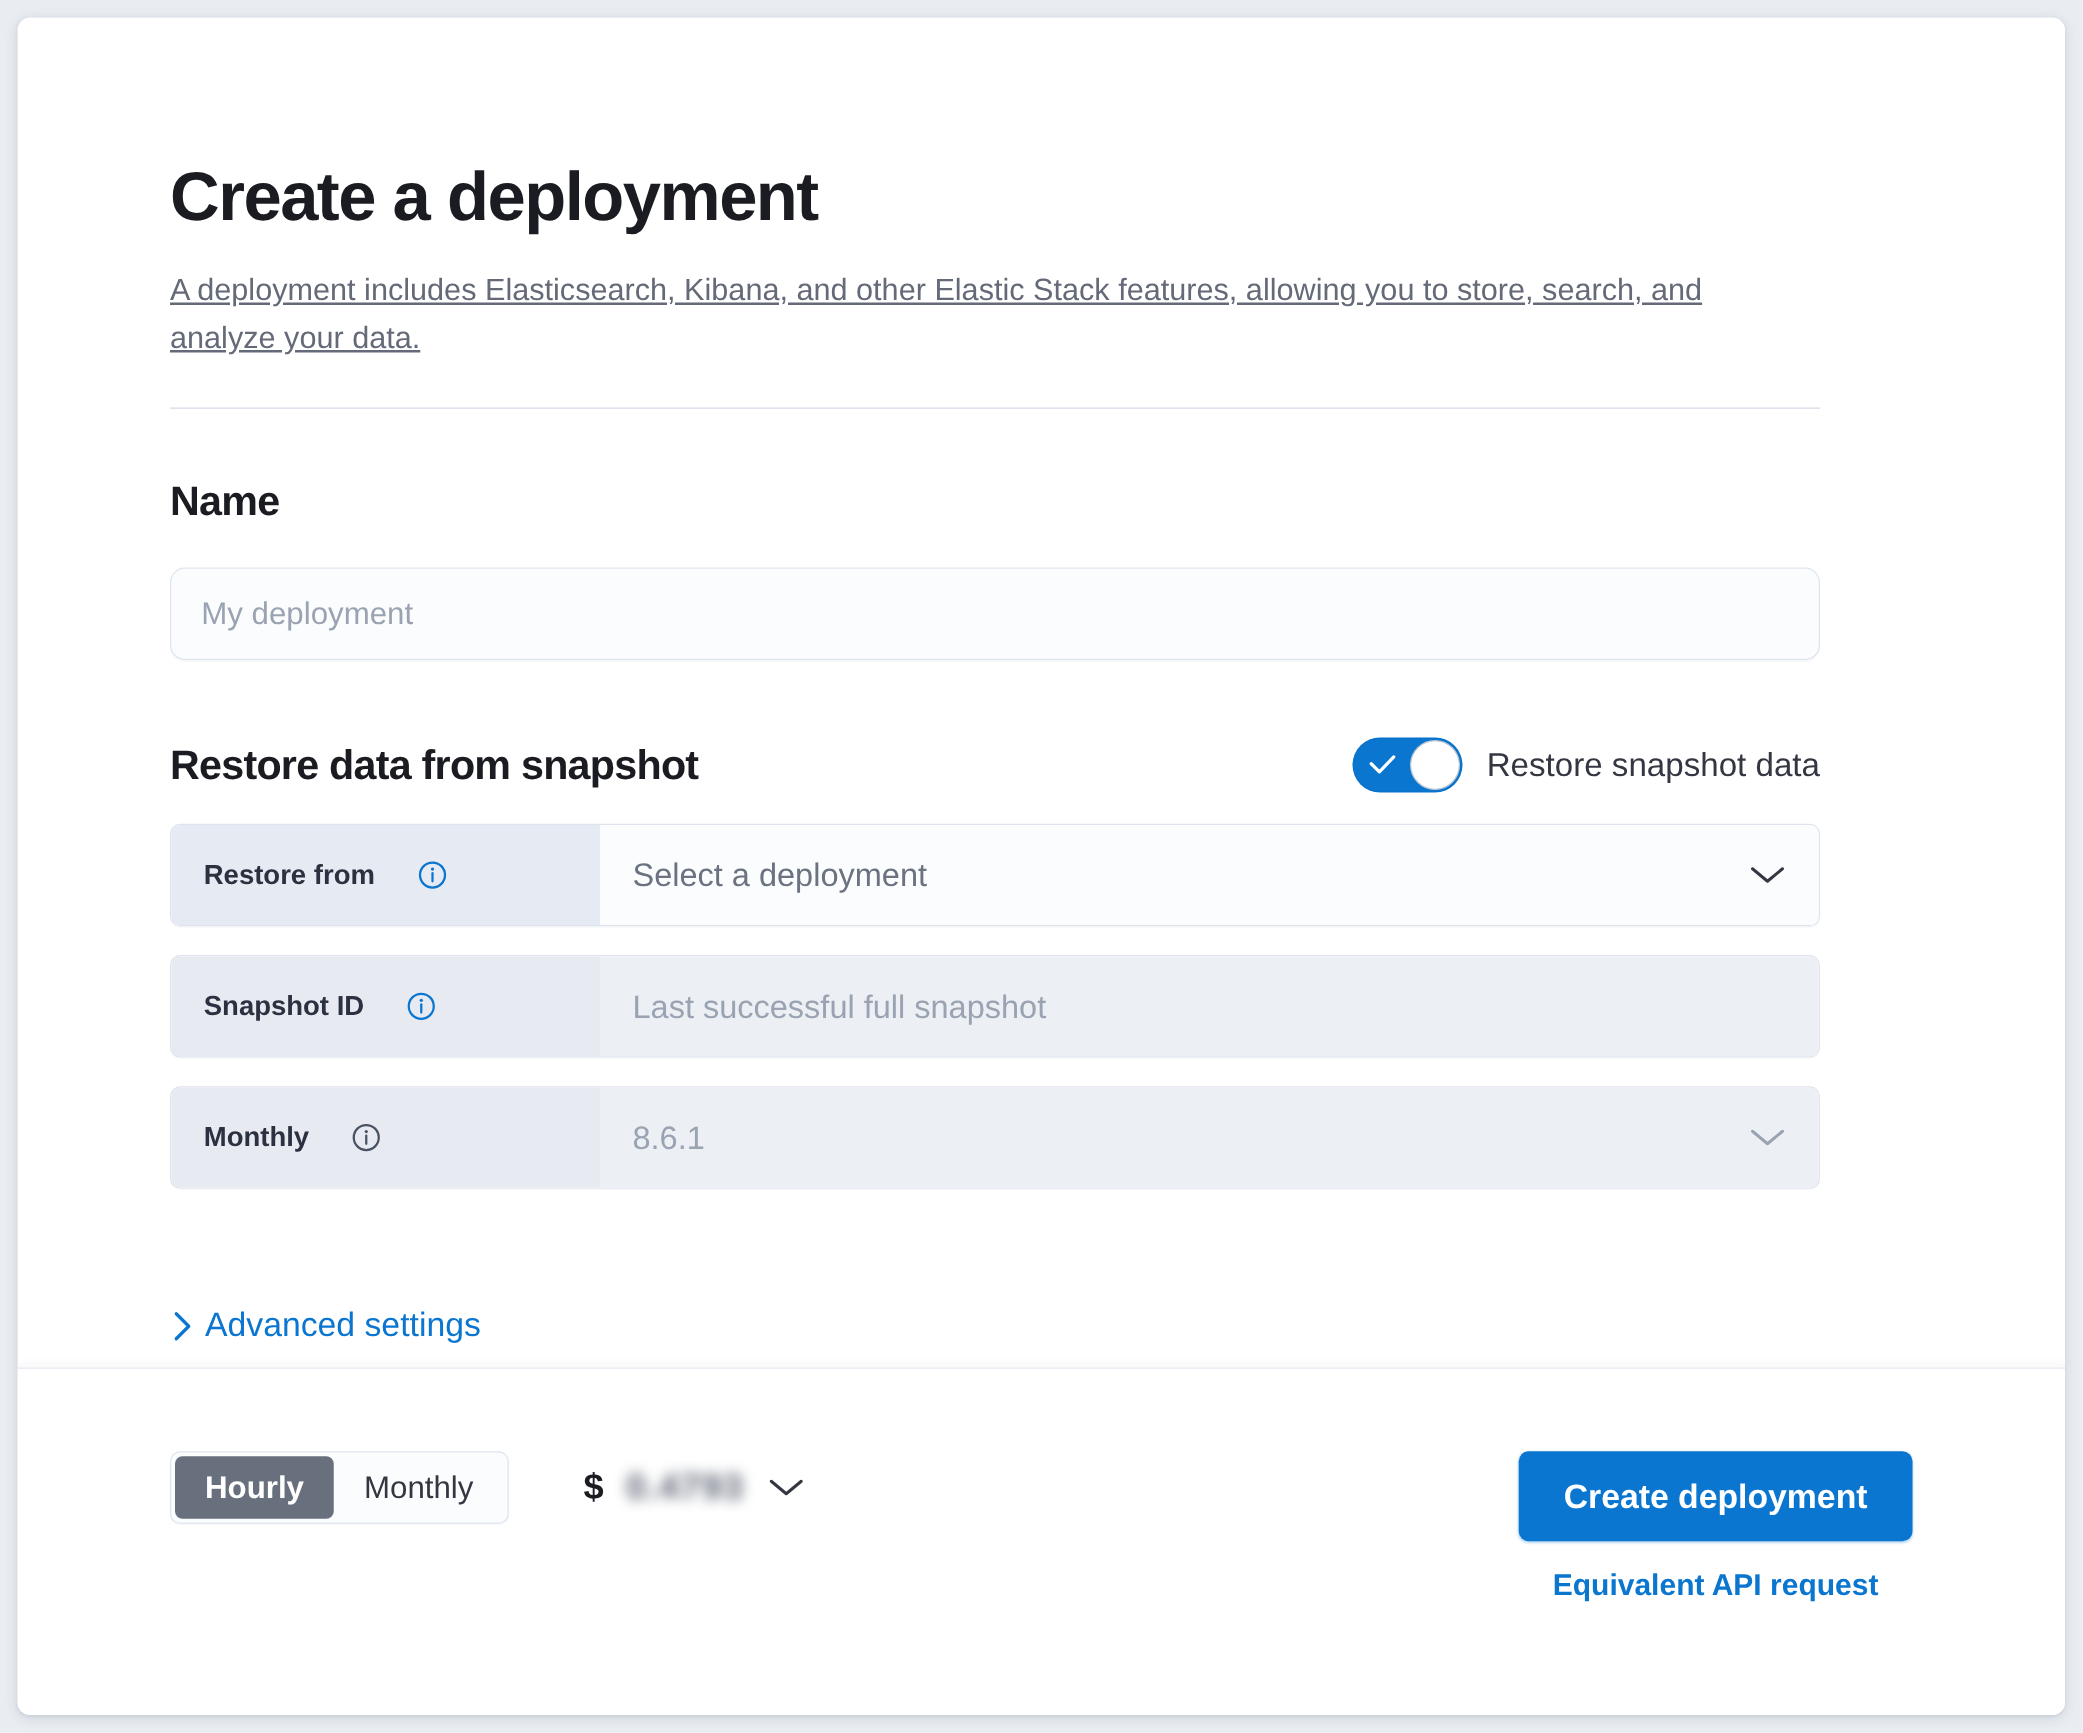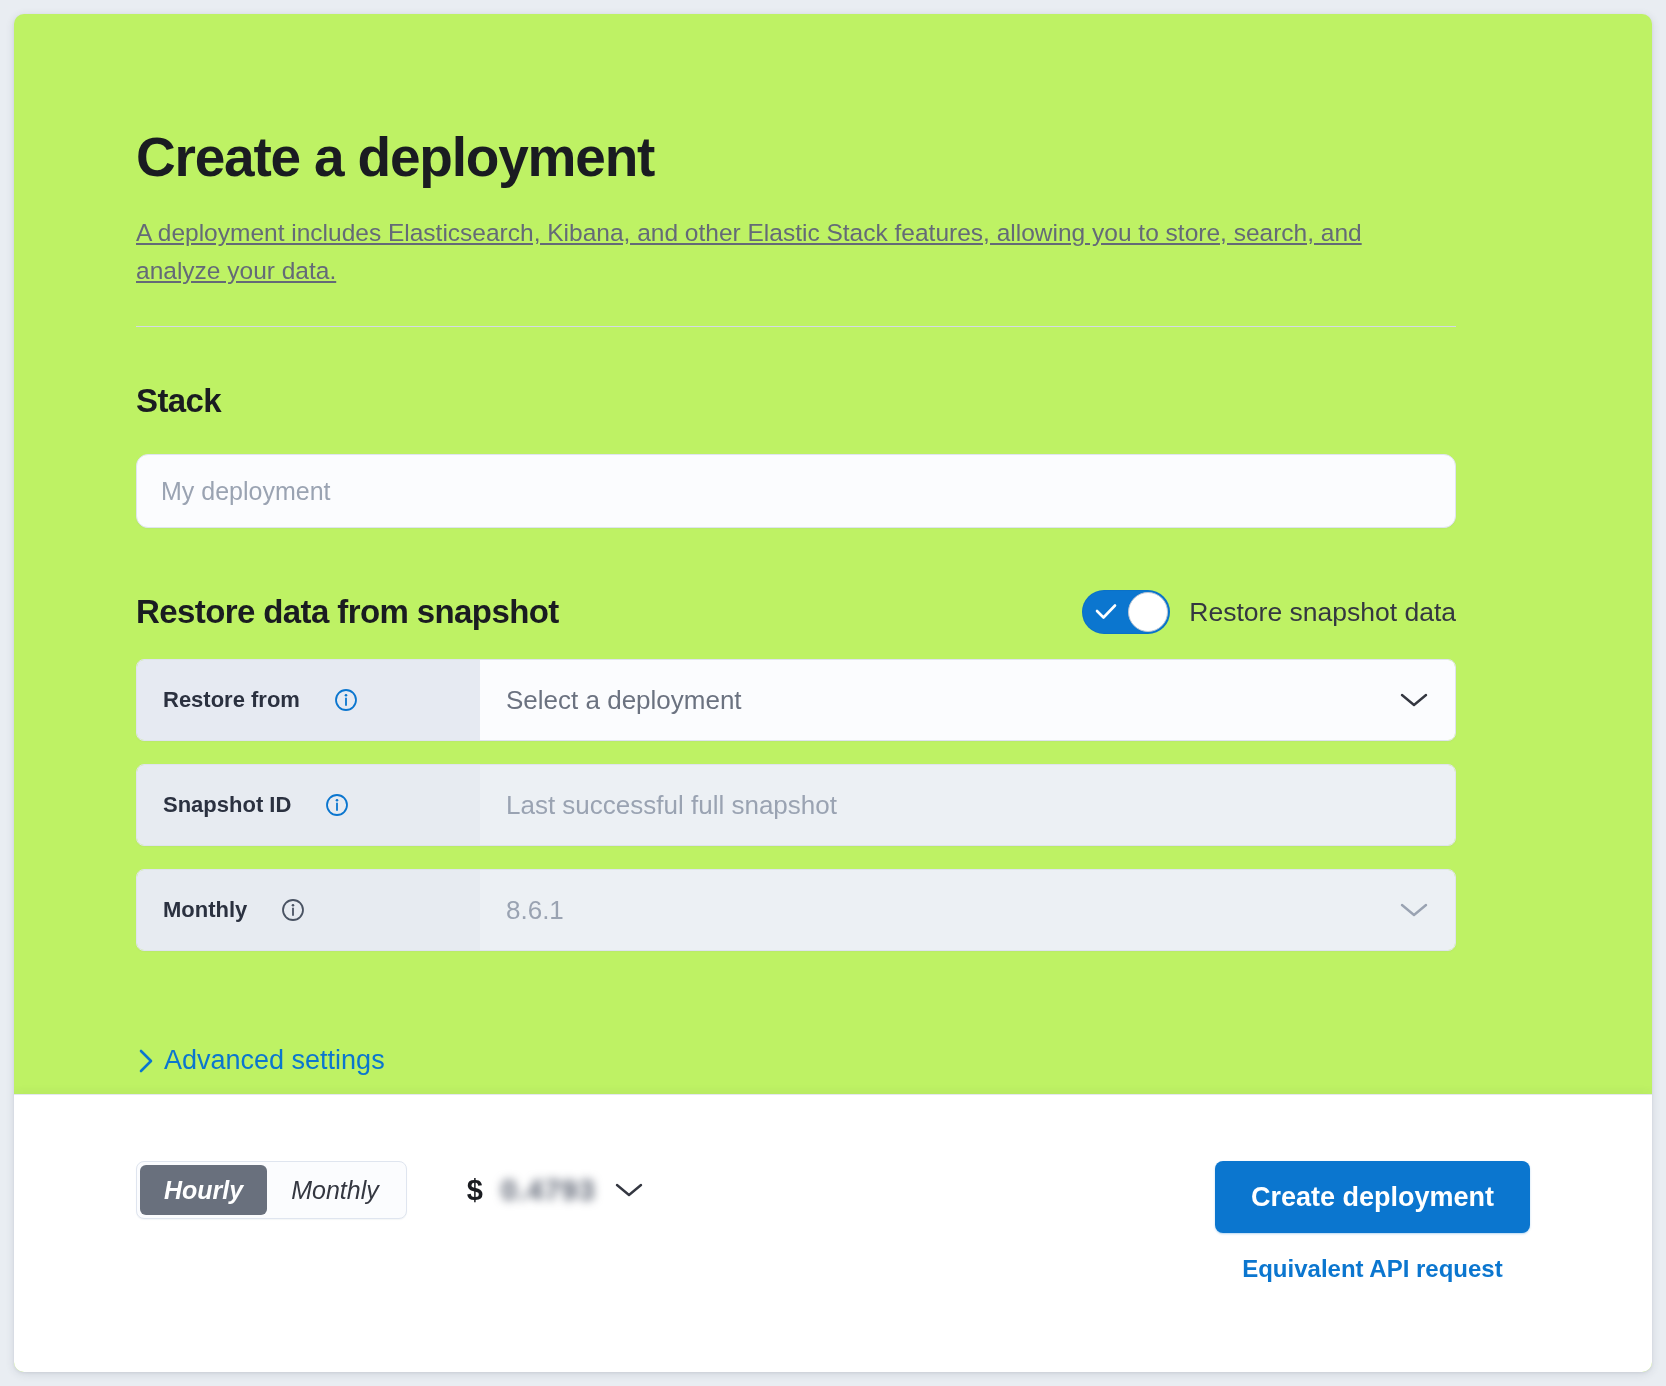--- a/index.html
+++ b/index.html
@@ -14,21 +14,21 @@
     position: relative;
     width: 1666px;
     height: 1386px;
     background: #e9edf2;
     padding: 14px;
   }
   .card {
     position: relative;
     width: 1638px;
     height: 1358px;
-    background: #bef264;
+    background: #ffffff;
     border-radius: 10px;
     box-shadow: 0 2px 10px rgba(38,51,77,0.12), 0 1px 3px rgba(38,51,77,0.08);
     overflow: hidden;
     display: flex;
     flex-direction: column;
   }
   .body-area {
     flex: 1 1 auto;
     padding: 112px 0 0 0;
     overflow: hidden;
@@ -208,21 +208,20 @@
   .footer-left { display: flex; align-items: center; gap: 60px; }
   .segmented {
     display: flex;
     border: 1px solid #dfe5ef;
     border-radius: 8px;
     background: #fbfcfe;
     padding: 3px;
     height: 58px;
     align-items: flex-end;
     box-shadow: 0 1px 1px rgba(152,162,179,0.10);
-    font-style: italic;
   }
   .seg {
     height: 50px;
     display: flex;
     align-items: center;
     padding: 0 24px;
     font-size: 25px;
     border-radius: 6px;
     color: #343741;
     cursor: pointer;
@@ -284,21 +283,21 @@
     <div class="body-area">
       <div class="inner">
 
         
         <h1 class="title">Create a deployment</h1>
         <p class="subtitle">A deployment includes Elasticsearch, Kibana, and other Elastic Stack features, allowing you to store, search, and analyze your data.</p>
         <div class="divider"></div>
 
         
         <div class="name-section">
-          <h2 class="section-title">Stack</h2>
+          <h2 class="section-title">Name</h2>
           <div class="text-input">
             <span>My deployment</span>
           </div>
         </div>
 
         
         <div class="restore-header">
           <h2 class="section-title">Restore data from snapshot</h2>
           <div class="toggle-wrap">
             <div class="switch">

